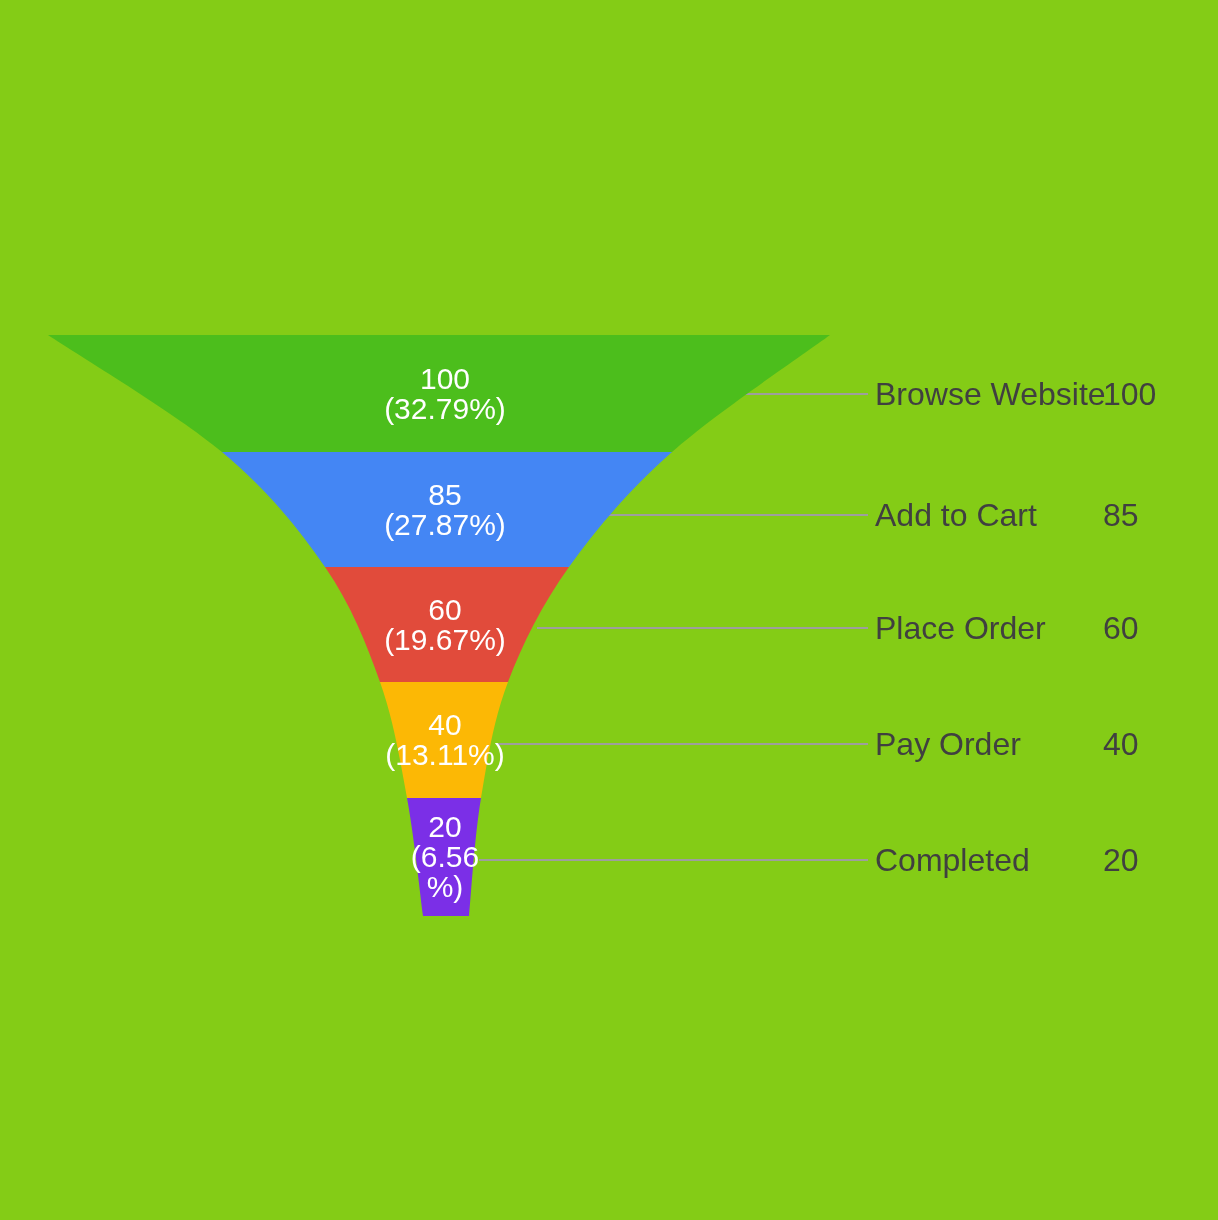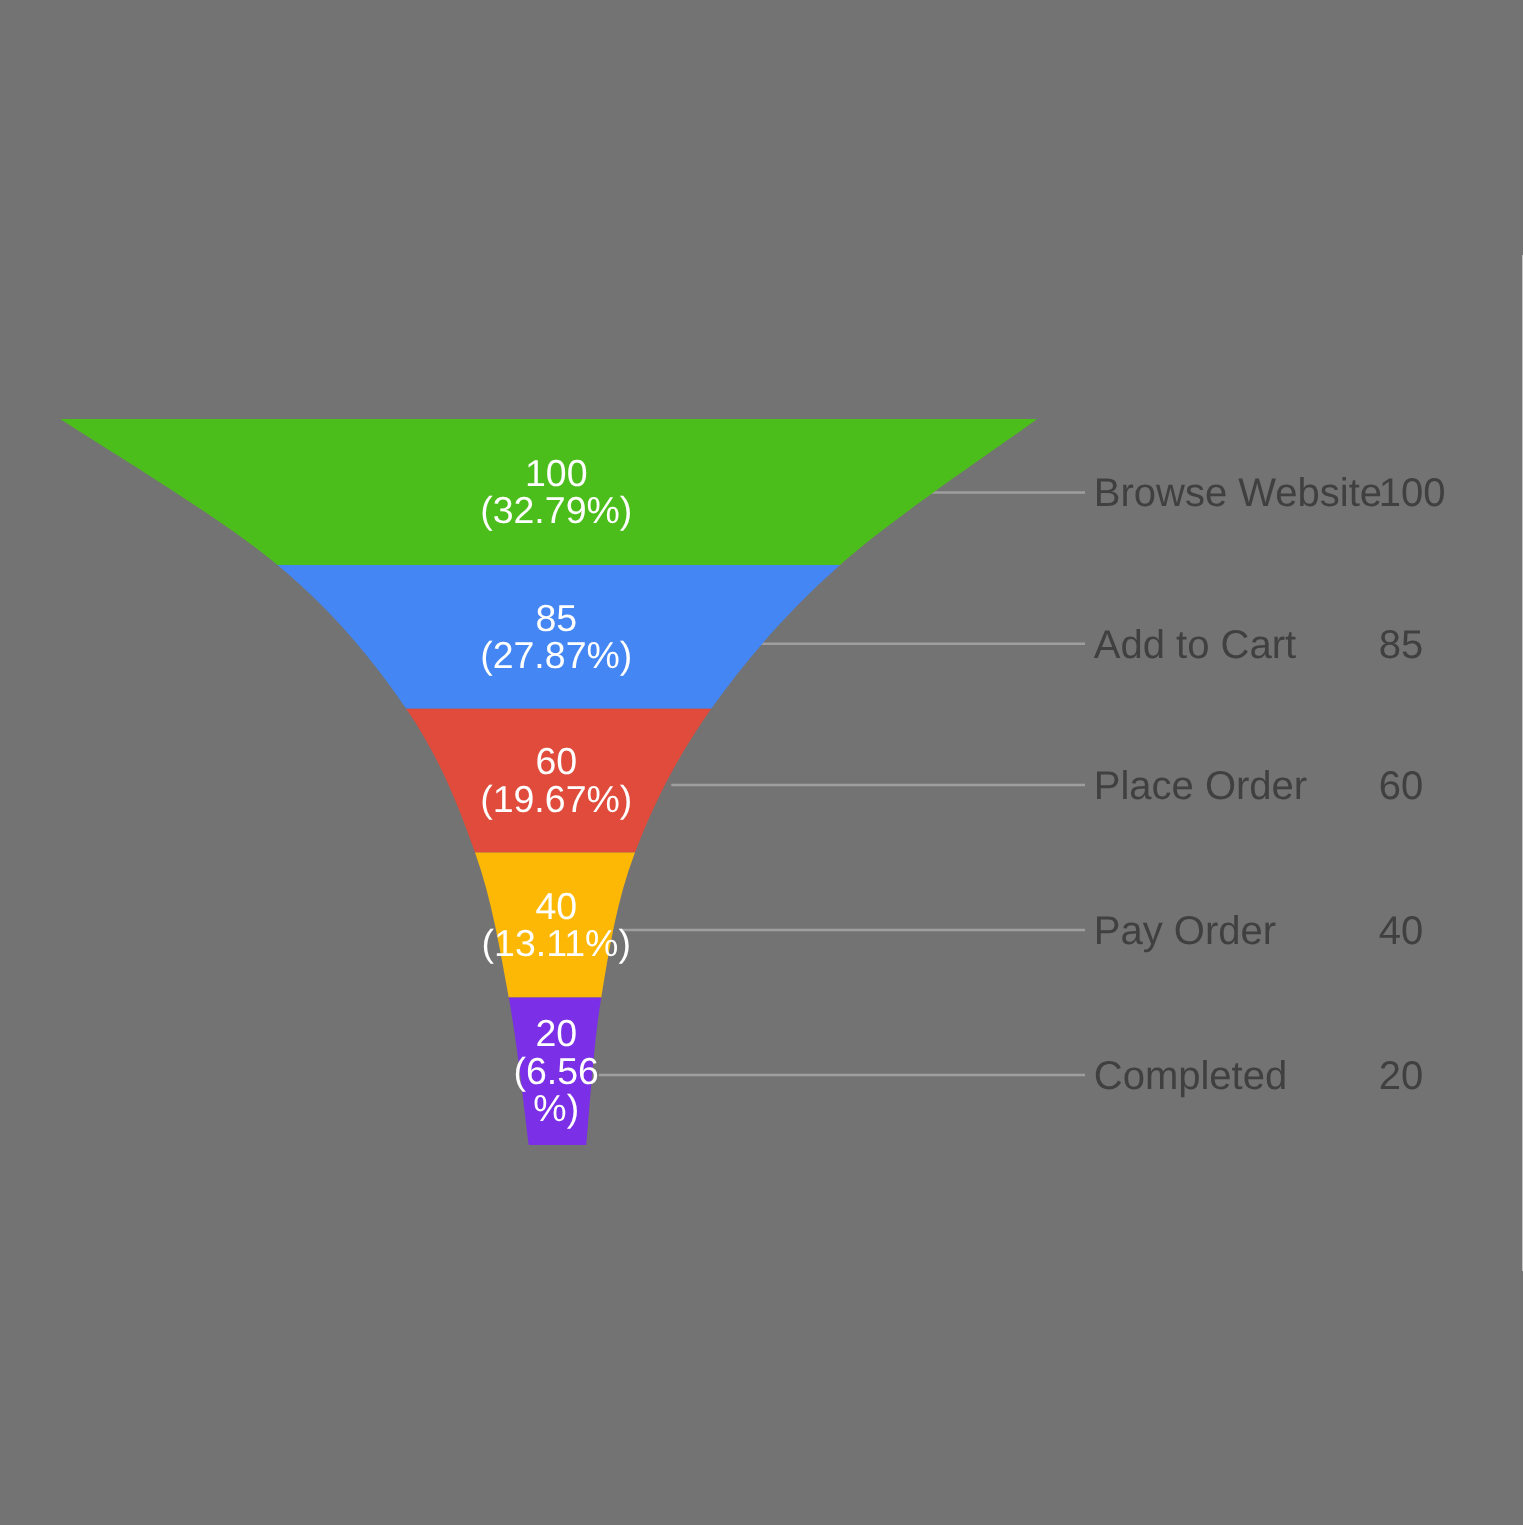--- a/index.html
+++ b/index.html
@@ -4,21 +4,21 @@
 <style>
   html, body {
     margin: 0;
     padding: 0;
     background: #ffffff;
   }
   #stage {
     position: relative;
     width: 1218px;
     height: 1220px;
-    background: #737373;
+    background: #84cc16;
     overflow: hidden;
   }
   svg text {
     font-family: "Liberation Sans", sans-serif;
   }
   .inner-label {
     fill: #ffffff;
     font-size: 30px;
     text-anchor: middle;
   }

